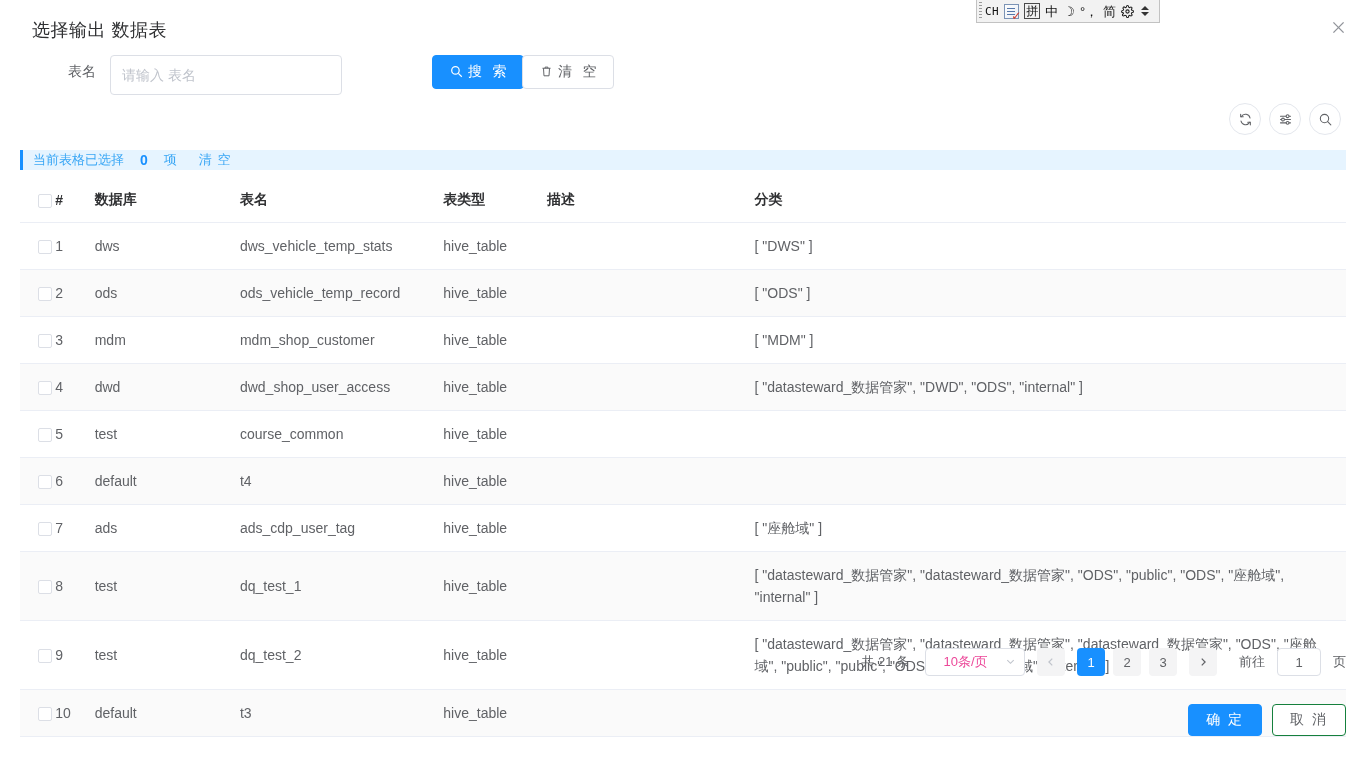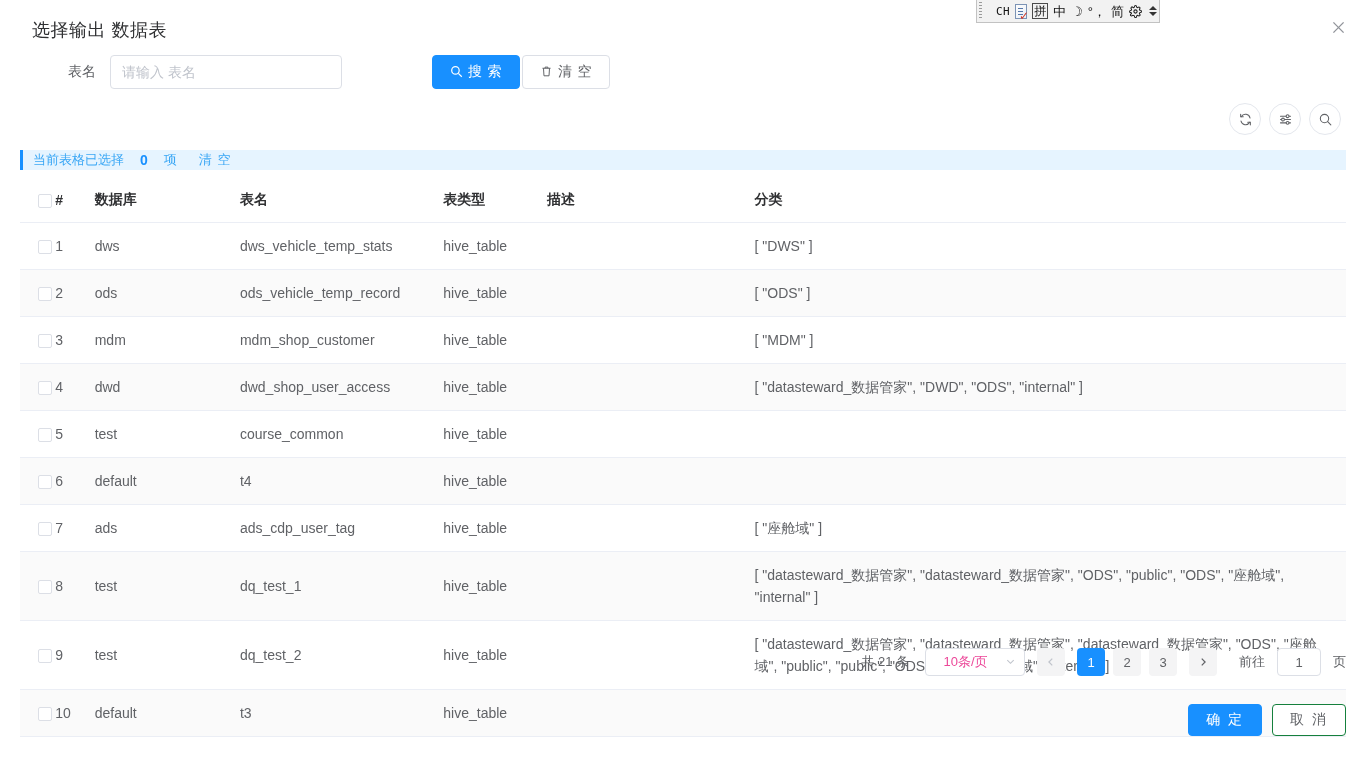--- a/index.html
+++ b/index.html
@@ -13,21 +13,21 @@
   }
 
   
   #ime-bar {
     position: absolute; top: 0px; left: 976px;
     height: 23px; width: 184px;
     background: #f2f2f2;
     border: 1px solid #c2c2c2;
     border-top: none;
     display: flex; align-items: center;
-    padding: 0 2px 0 19px;
+    padding: 0 2px 0 8px;
     gap: 5px;
     font-size: 13px;
     color: #111;
   }
   #ime-bar .grip {
     position: absolute; left: 2px; top: 2px; bottom: 2px; width: 3px;
     background-image: repeating-linear-gradient(to bottom, #9b9b9b 0 1px, transparent 1px 3px);
   }
   .ime-item { display: inline-flex; align-items: center; justify-content: center;
               line-height: 1; cursor: default; }
@@ -64,30 +64,30 @@
   
   #search-form {
     position: absolute; left: 0; top: 55px; width: 100%; height: 34px;
   }
   #form-label {
     position: absolute; left: 68px; top: 8px;
     font-size: 14px; color: #606266;
   }
   #table-name-input {
     position: absolute; left: 110px; top: 0;
-    width: 232px; height: 34px;
+    width: 232px; height: 40px;
     border: 1px solid #dcdfe6; border-radius: 4px;
     padding: 10px 11px;
     font-size: 14px; font-family: inherit; color: #606266;
     outline: none; background: #fff;
   }
   #table-name-input::placeholder { color: #c0c4cc; }
   .form-btn {
     position: absolute; top: 0; height: 34px;
-    border-radius: 4px; font-size: 14px; font-family: Liberation Serif, serif;
+    border-radius: 4px; font-size: 14px; font-family: Liberation Mono, monospace;
     display: inline-flex; align-items: center; justify-content: center; gap: 5px;
     cursor: pointer; padding: 0 16px; letter-spacing: 1px;
   }
   #search-btn {
     left: 432px; background: #1890ff; color: #fff; border: 1px solid #1890ff;
   }
   #clear-btn {
     left: 522px; background: #fff; color: #606266; border: 1px solid #dcdfe6;
   }
   .btn-ico { width: 14px; height: 14px; display: inline-block; }

